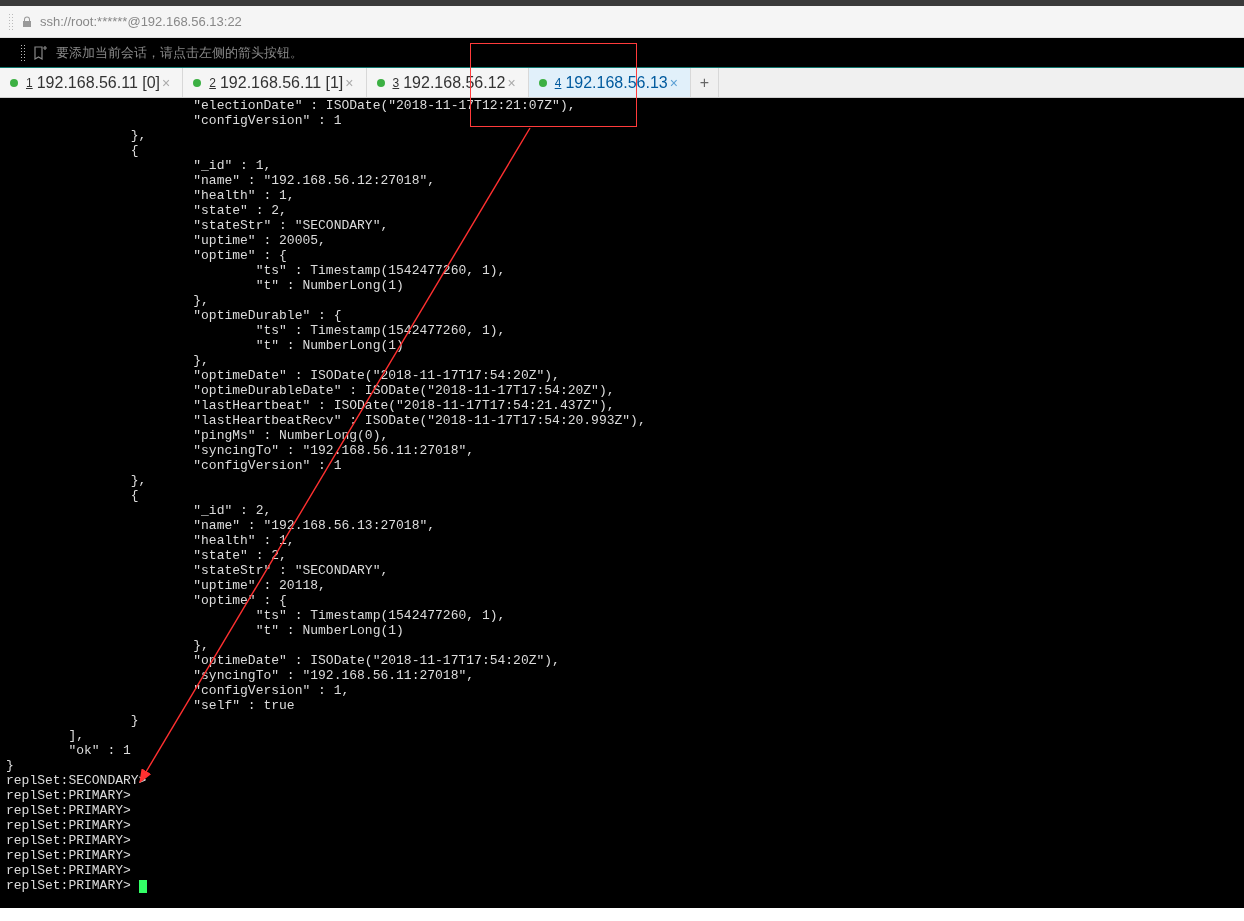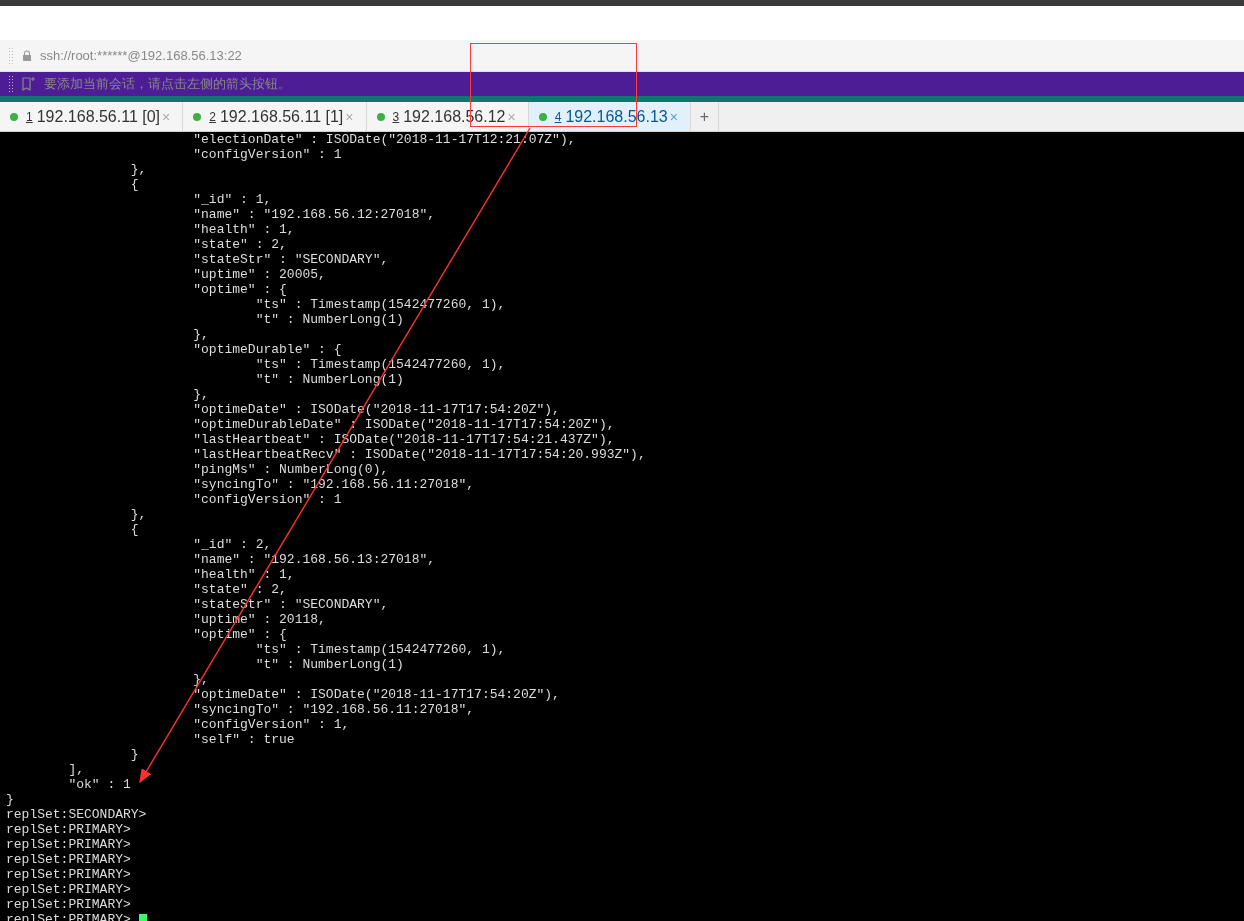--- a/index.html
+++ b/index.html
@@ -16,46 +16,45 @@
     height: 6px;
     background: #3a3a3a;
   }
   .address-bar {
     height: 32px;
     background: #f5f5f5;
     border-bottom: 1px solid #e0e0e0;
     display: flex;
     align-items: center;
     padding: 0 8px;
-    margin-top: 34px;
   }
   .drag-handle {
     width: 6px;
     height: 18px;
     background-image: radial-gradient(#bbb 1px, transparent 1px);
     background-size: 3px 3px;
     margin-right: 6px;
   }
   .lock-icon {
     width: 14px;
     height: 14px;
     margin-right: 6px;
     display: inline-block;
   }
   .address-text {
     color: #888;
     font-size: 13px;
   }
   .hint-bar {
     height: 30px;
-    background: #4c1d95;
-    border-bottom: 6px solid #0f766e;
-    display: flex;
-    align-items: center;
-    padding: 0 8px;
+    background: #000000;
+    border-bottom: 1px solid #0f766e;
+    display: flex;
+    align-items: center;
+    padding: 0 20px;
   }
   .bookmark-icon {
     width: 16px;
     height: 16px;
     margin-right: 8px;
   }
   .hint-text {
     color: #888;
     font-size: 13px;
   }

